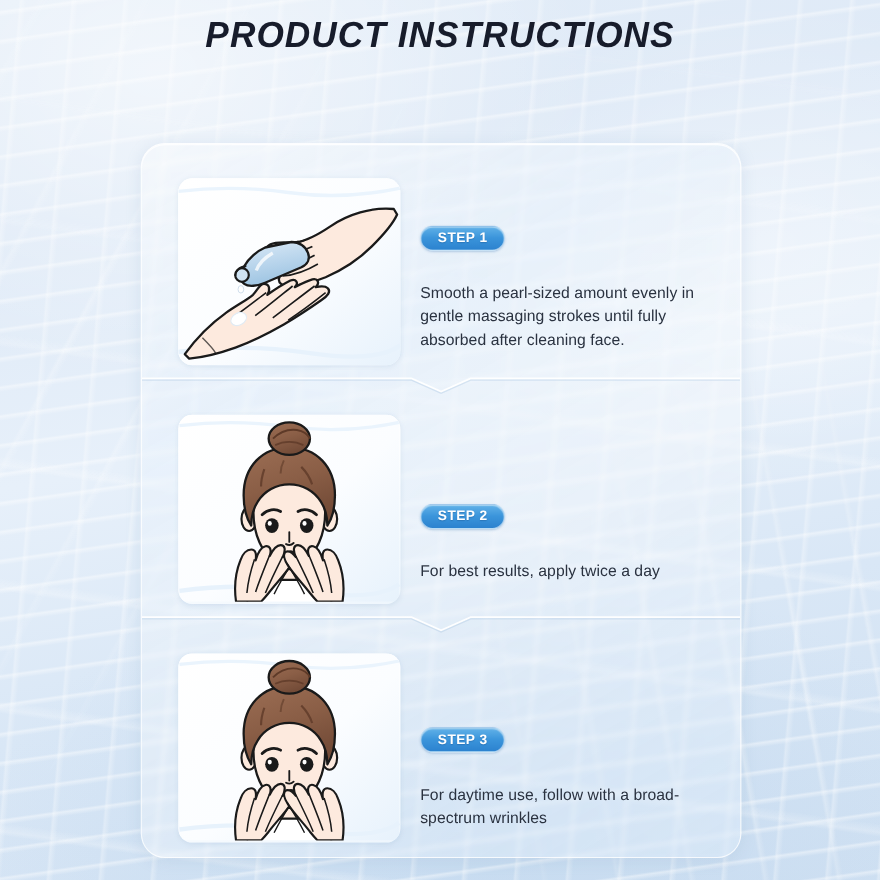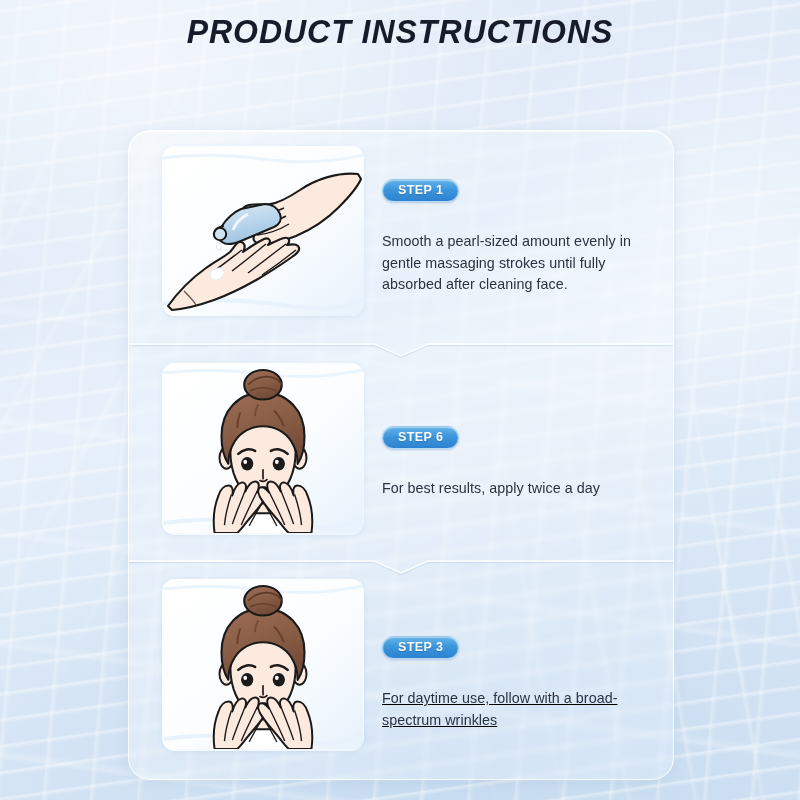--- a/index.html
+++ b/index.html
@@ -117,21 +117,21 @@
       inset 0 1px 0 rgba(255,255,255,0.85);
     -webkit-backdrop-filter:blur(2px);
             backdrop-filter:blur(2px);
     overflow:hidden;
   }
 
   .step-row {
     position:relative;
     height:216.6px;
     display:flex;
-    align-items:flex-start;
+    align-items:center;
   }
 
   
   .divider {
     position:absolute;
     left:0; right:0;
     height:24px;
     pointer-events:none;
   }
   .divider svg { display:block; width:100%; height:24px; }
@@ -172,21 +172,21 @@
     margin-top:29px;
     font-size:14.3px;
     line-height:1.52;
     color:#2a3240;
     letter-spacing:0.05px;
   }
 
   
   .img-card.tall { height:172px; }
   .txt-col.mid { margin-top:78px; }
-  .txt-col.low { margin-top:72px;text-decoration:underline; }
+  .txt-col.low { margin-top:72px; }
 </style>
 </head>
 <body>
 
 <div id="page">
 
   <div id="bg-caustics-a"></div>
   <div id="bg-caustics-b"></div>
   <div id="bg-caustics-c"></div>
 
@@ -387,21 +387,21 @@
                    C124 169 126 171 127 172 Z" fill="#fdeade" stroke="#1a1a1a" stroke-width="2" stroke-linejoin="round"></path>
           <path d="M133 133 C136 142 139 153 140 164" stroke="#1a1a1a" stroke-width="1.4" fill="none"></path>
           <path d="M119 129 C123 139 128 151 132 163" stroke="#1a1a1a" stroke-width="1.4" fill="none"></path>
           <path d="M107 130 C112 140 118 152 123 164" stroke="#1a1a1a" stroke-width="1.4" fill="none"></path>
           <path d="M99 137 C104 145 110 155 115 165" stroke="#1a1a1a" stroke-width="1.3" fill="none"></path>
         </svg>
         </span>
       </div>
 
       <div class="txt-col mid">
-        <div class="step-badge">STEP 6</div>
+        <div class="step-badge">STEP 2</div>
         <div class="step-desc">For best results, apply twice a day</div>
       </div>
     </div>
 
     <div class="divider" style="top:423px">
       <svg viewBox="0 0 546 24" preserveAspectRatio="none" xmlns="http://www.w3.org/2000/svg">
         <path d="M0 7 L246 7 L273 19 L300 7 L546 7" stroke="rgba(255,255,255,0.92)" stroke-width="1.6" fill="none"></path>
         <path d="M0 8.6 L246 8.6 L273 20.6 L300 8.6 L546 8.6" stroke="rgba(168,196,224,0.38)" stroke-width="1.1" fill="none"></path>
       </svg>
     </div>

